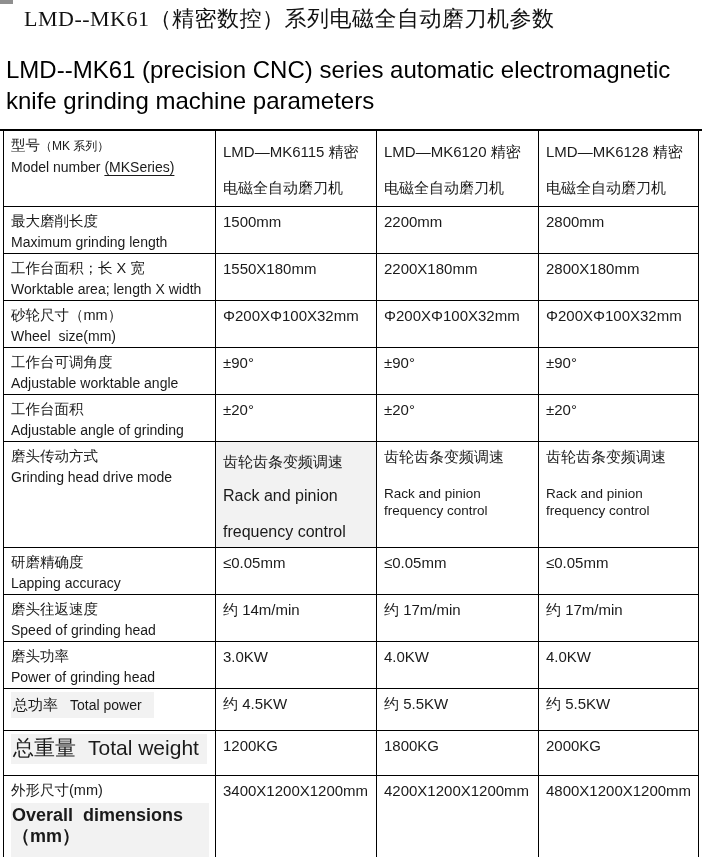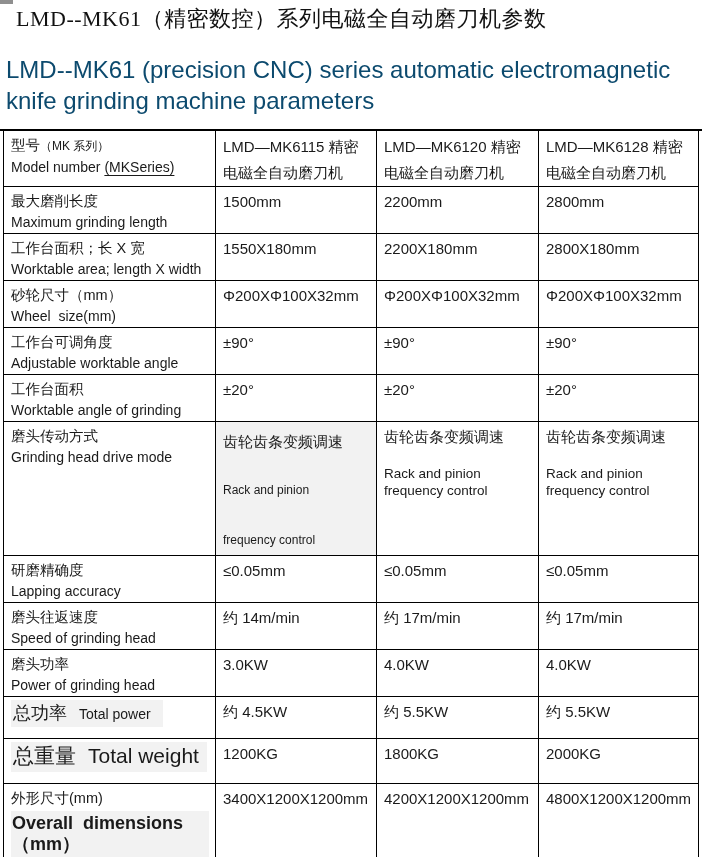--- a/index.html
+++ b/index.html
@@ -3,50 +3,50 @@
 <meta charset="utf-8">
 <style>
   html,body{margin:0;padding:0}
   body{
     width:702px;height:857px;overflow:hidden;background:#ffffff;
     font-family:"Liberation Sans","DejaVu Sans",sans-serif;color:#1a1a1a;position:relative;
   }
   .corner-mark{position:absolute;top:0;left:0;width:13px;height:4px;background:#8f8f8f}
   .title-zh{
     font-family:"Liberation Serif","DejaVu Serif",serif;font-weight:400;
-    font-size:22px;line-height:28px;margin:5px 0 0 16px;letter-spacing:.5px;color:#111;
+    font-size:22px;line-height:28px;margin:5px 0 0 24px;letter-spacing:.5px;color:#111;
   }
   .title-en{
     font-weight:400;font-size:24px;line-height:31px;margin:21px 0 0 6px;
-    width:686px;color:#0c4a6e;
+    width:686px;color:#000000;
   }
   .top-rule{height:2px;background:#000;width:702px;margin-top:13px}
   table.spec{
     border-collapse:collapse;table-layout:fixed;margin-left:3px;width:695px;
   }
   td{
     border:1px solid #000;vertical-align:top;padding:3px 4px 0 7px;overflow:hidden;
     font-size:15px;line-height:20px;
   }
   tr.r-head td{border-top:0}
   .lz{font-size:14.5px;line-height:22px;white-space:pre-wrap}
   .lz .paren-small{font-size:12px}
   .le{font-size:14px;line-height:21px;white-space:pre-wrap}
-  .model-cell{font-size:15px;line-height:26px}
+  .model-cell{font-size:15px;line-height:36px}
   .val{padding-top:2px;display:block}
   .hl{background:#f2f2f2}
   
   td.drive-hl{background:#f2f2f2}
   .drive-zh-sp{font-size:15px;line-height:26px;margin-top:4px;display:block}
-  .drive-en-sp{font-size:12px;line-height:30px;display:block;margin-top:20px}
+  .drive-en-sp{font-size:16px;line-height:30px;display:block;margin-top:6px}
   .drive-zh{font-size:15px;line-height:24px;display:block}
   .drive-en{font-size:13.5px;line-height:17px;display:block;margin-top:16px}
   
   .inline-label{display:inline-block;padding:3px 12px 3px 2px}
-  .inline-label .zh{font-size:18px}
+  .inline-label .zh{font-size:15px}
   .inline-label .en{font-size:14px;margin-left:12px}
   
   .big-label{display:inline-block;padding:4px 8px 4px 2px}
   .big-label .zh{font-size:21px}
   .big-label .en{font-size:21px;margin-left:12px}
   
   .hl-block{display:block;background:#f2f2f2;margin:2px 2px 0 0;padding:2px 2px 14px 1px}
   .bold-en{font-weight:700;font-size:18px;white-space:pre-wrap}
   
   .squiggle{
@@ -149,21 +149,21 @@
           <span class="val">±90°</span>
         </td>
     <td>
           <span class="val">±90°</span>
         </td>
   </tr>
 
   <tr class="r4">
     <td>
       <div class="lz">工作台面积</div>
-      <div class="le">Worktable angle of grinding</div>
+      <div class="le">Adjustable angle of grinding</div>
     </td>
     <td>
           <span class="val">±20°</span>
         </td>
     <td>
           <span class="val">±20°</span>
         </td>
     <td>
           <span class="val">±20°</span>
         </td>

